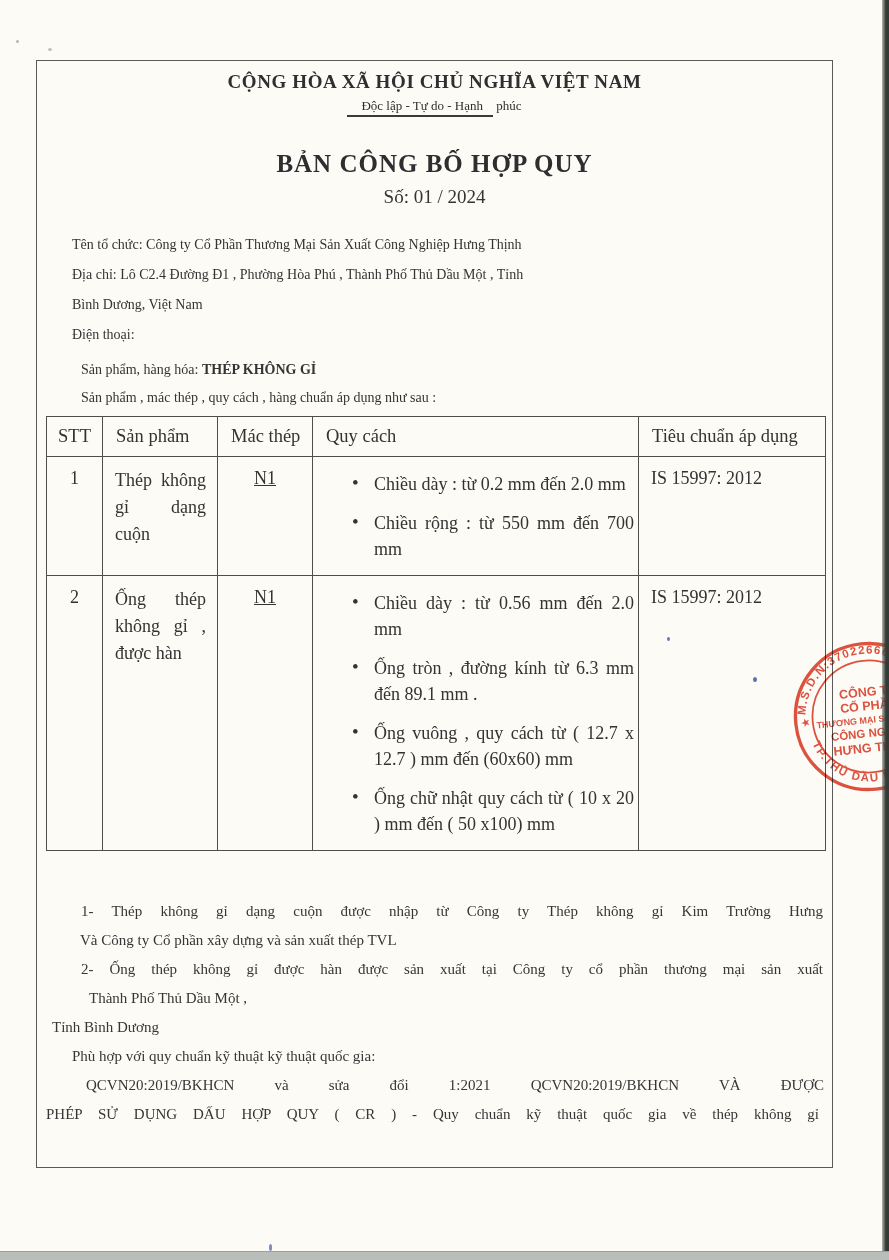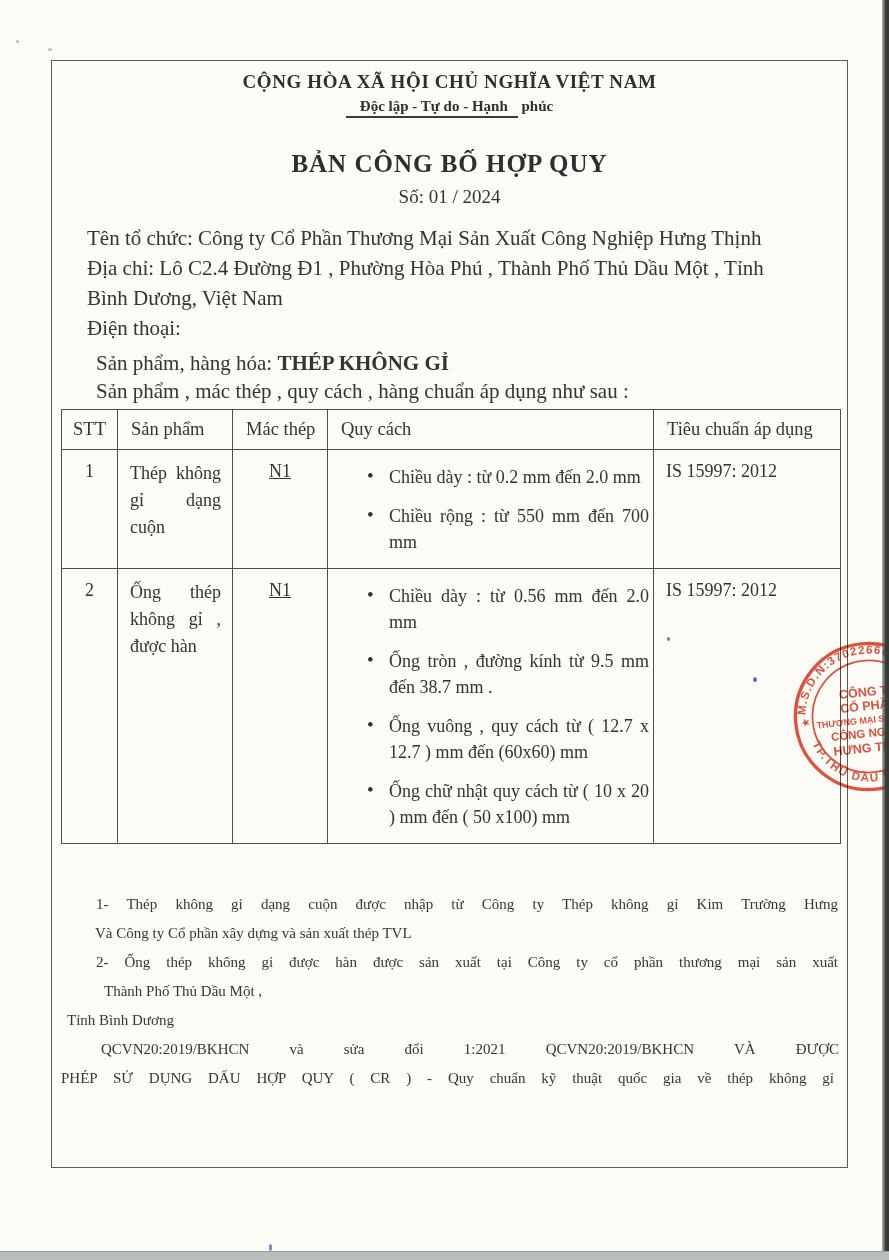--- a/index.html
+++ b/index.html
@@ -20,32 +20,32 @@
   }
   .scan-bar-bottom {
     position:absolute; left:0; bottom:0; width:889px; height:9px;
     background:#b9beba; border-top:1px solid #9aa09b;
     z-index:30;
   }
   .speck { position:absolute; border-radius:50%; z-index:5; }
 
   
   .frame {
-    position:absolute; left:51px; top:60px; width:797px; height:1108px;
+    position:absolute; left:36px; top:60px; width:797px; height:1108px;
     border:1.6px solid #5a5a58;
     background:transparent;
   }
   .center { text-align:center; }
   .h1 { margin-top:9px; font-size:19px; font-weight:bold; line-height:24px; letter-spacing:.6px; color:#2f2f31;}
-  .h2 { font-size:15px; font-weight:bold; line-height:24px; color:#2f2f31;}
+  .h2 { font-size:13px; font-weight:normal; line-height:24px; color:#2f2f31;}
   .h2 .ul { border-bottom:2px solid #3a3a3a; padding:0 10px 2px 14px; }
   .doc-title { margin-top:31px; font-size:25px; font-weight:bold; letter-spacing:1px; line-height:30px; color:#2e2e30;}
   .doc-no { margin-top:4px; font-size:19px; line-height:27px; }
 
-  .body-block { margin-top:13px; font-size:21px; }
+  .body-block { margin-top:20px; font-size:14px; }
   .bline { line-height:30px; margin-left:35px; margin-right:10px; }
   .bline2 { line-height:28px; margin-left:44px; margin-right:10px; }
   .bold { font-weight:bold; }
 
   
   table.spec {
     margin:4px 0 0 9px;
     border-collapse:collapse;
     width:779px; table-layout:fixed;
     font-size:18px; color:#333;
@@ -135,36 +135,37 @@
           </td>
           <td class="tc">IS 15997: 2012</td>
         </tr>
         <tr class="r2">
           <td class="stt">2</td>
           <td class="sp">Ống thép không gỉ , được hàn</td>
           <td class="mac">N1</td>
           <td class="qc">
             <ul class="bullets">
               <li>Chiều dày : từ 0.56 mm đến 2.0 mm</li>
-              <li>Ống tròn , đường kính từ 9.5 mm đến 38.7 mm .</li>
+              <li>Ống tròn , đường kính từ 6.3 mm đến 89.1 mm .</li>
               <li>Ống vuông , quy cách từ ( 12.7 x 12.7 ) mm đến (60x60) mm</li>
               <li>Ống chữ nhật quy cách từ ( 10 x 20 ) mm đến ( 50 x100) mm</li>
             </ul>
           </td>
           <td class="tc">IS 15997: 2012</td>
         </tr>
       </tbody>
     </table>
 
     <div class="notes">
       <div class="nline jl" style="margin-left:44px;width:742px;">1-  Thép không gỉ dạng cuộn được nhập từ Công ty Thép không gỉ Kim Trường Hưng</div>
       <div class="nline" style="margin-left:43px;">Và Công ty Cổ phần xây dựng và sản xuất thép TVL</div>
       <div class="nline jl" style="margin-left:44px;width:742px;">2-  Ống thép không gỉ được hàn được sản xuất tại Công ty cổ phần thương mại sản xuất</div>
       <div class="nline" style="margin-left:52px;">Thành Phố Thủ Dầu Một ,</div>
       <div class="nline" style="margin-left:15px;">Tỉnh Bình Dương</div>
+      <div class="nline" style="margin-left:35px;">Phù hợp với quy chuẩn kỹ thuật kỹ thuật quốc gia:</div>
       <div class="nline jl" style="margin-left:49px;width:738px;">QCVN20:2019/BKHCN  và  sửa  đổi  1:2021  QCVN20:2019/BKHCN  VÀ  ĐƯỢC</div>
       <div class="nline jl" style="margin-left:9px;width:773px;">PHÉP SỬ DỤNG DẤU HỢP QUY ( CR ) -  Quy chuẩn kỹ thuật quốc gia về thép không gỉ</div>
     </div>
   </div>
 
   <svg class="stamp" width="140" height="180" viewBox="0 0 140 180">
     <g transform="rotate(-6 86.5 86.5)" fill="none">
       <circle cx="86.5" cy="86.5" r="73" stroke="#dc4531" stroke-width="3.4"></circle>
       <circle cx="86.5" cy="86.5" r="56" stroke="#dc4531" stroke-width="1.8"></circle>
       <defs>

